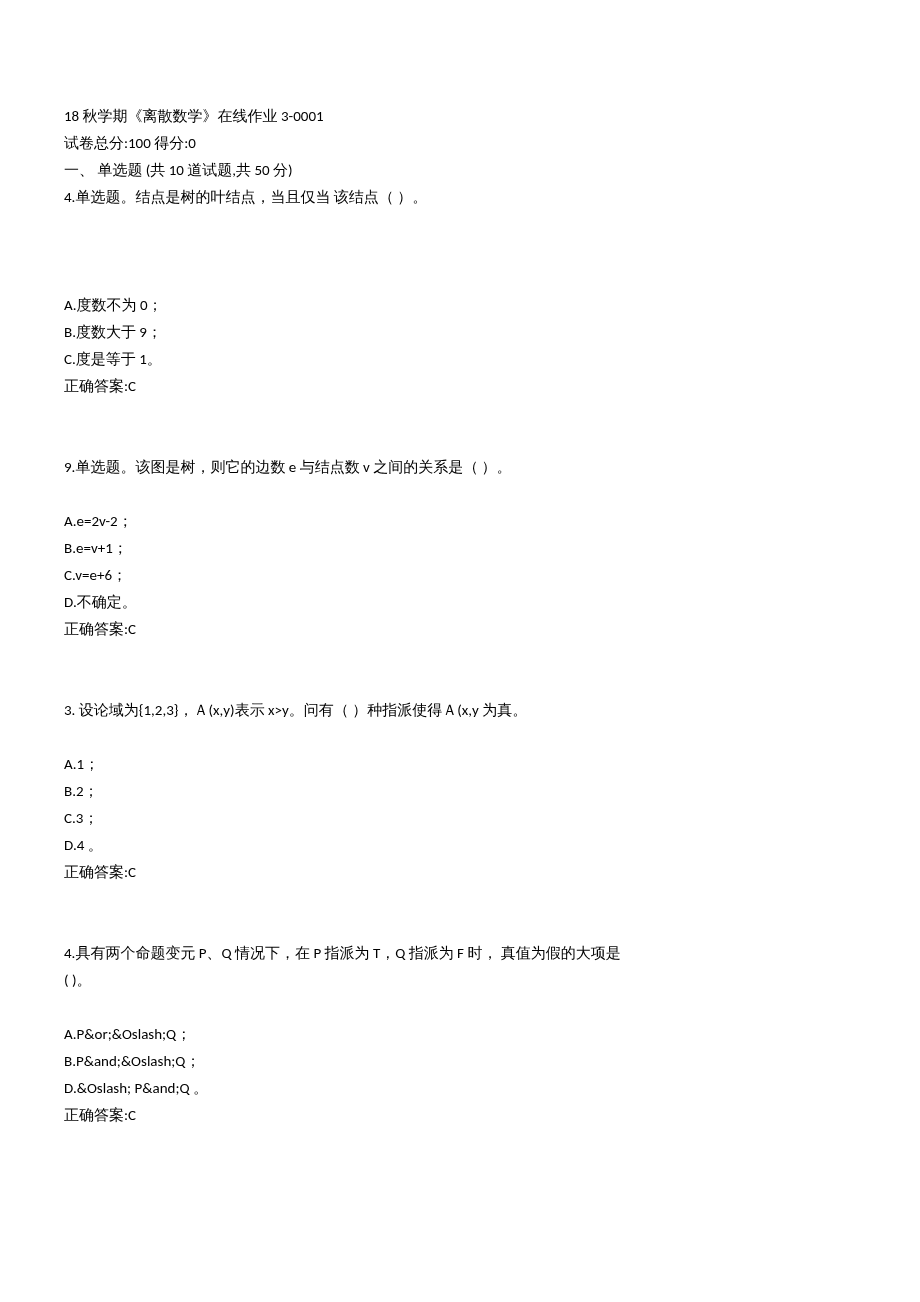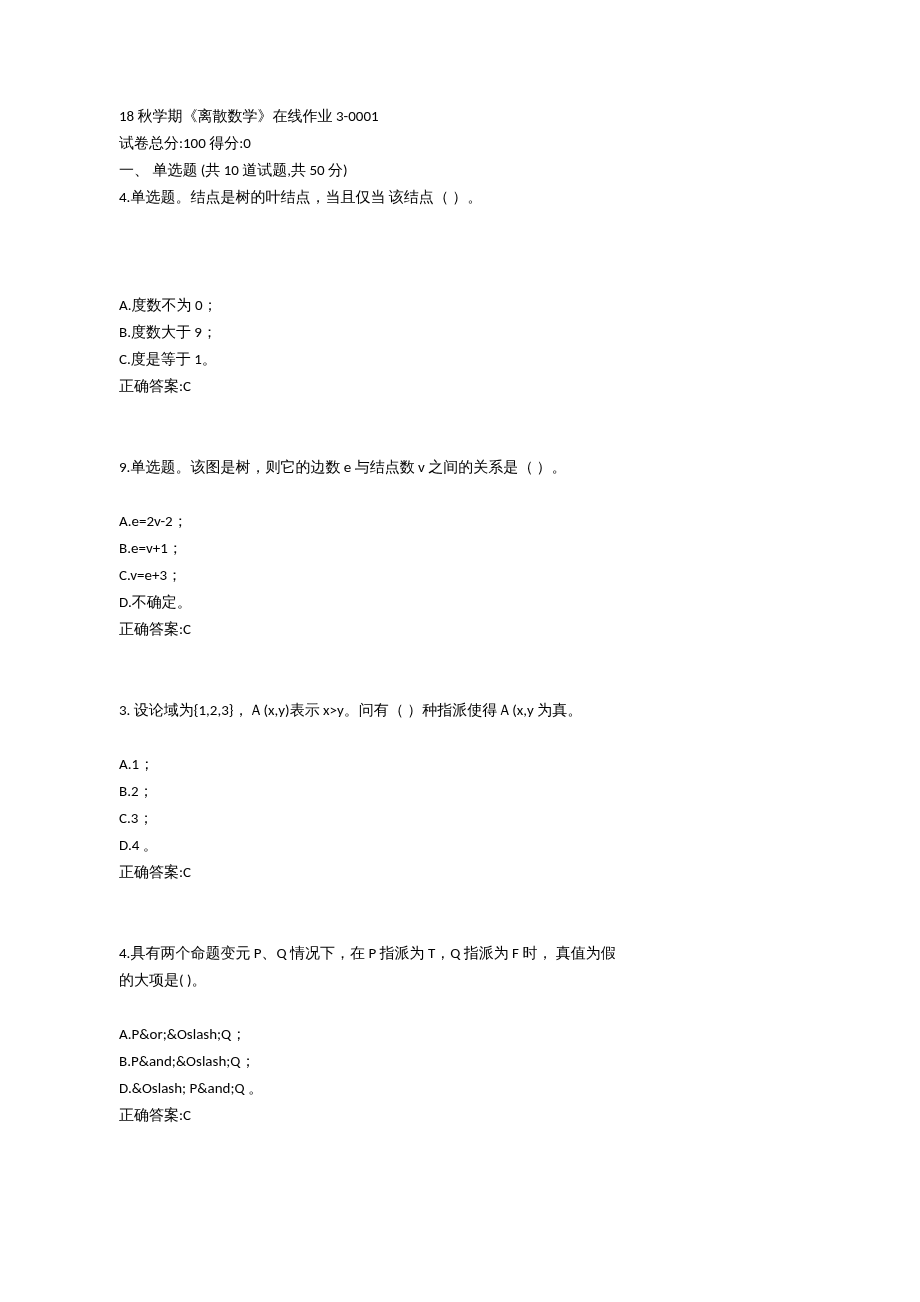--- a/index.html
+++ b/index.html
@@ -7,21 +7,21 @@
       padding: 0;
       background: #ffffff;
       font-family: Calibri, "Microsoft YaHei", SimSun, sans-serif;
       font-size: 15px;
       color: #000000;
       line-height: 1.75;
     }
     .page {
       width: 744px;
       min-height: 1302px;
-      padding: 103px 119px 0 119px;
+      padding: 103px 119px 0 64px;
       box-sizing: border-box;
     }
     p {
       margin: 0;
       line-height: 27px;
     }
     .block-gap {
       height: 81px;
     }
     .section-gap {
@@ -46,21 +46,21 @@
   <p>B.度数大于 9；</p>
   <p>C.度是等于 1。</p>
   <p>正确答案:C</p>
 
   <div class="section-gap"></div>
 
   <p>9.单选题。该图是树，则它的边数 e 与结点数 v 之间的关系是（             ）。</p>
   <div class="para-gap"></div>
   <p>A.e=2v-2；</p>
   <p>B.e=v+1；</p>
-  <p>C.v=e+3；</p>
+  <p>C.v=e+6；</p>
   <p>D.不确定。</p>
   <p>正确答案:C</p>
 
   <div class="section-gap"></div>
 
   <p>3.  设论域为{1,2,3}，Ａ(x,y)表示  x&gt;y。问有（       ）种指派使得Ａ(x,y 为真。</p>
   <div class="para-gap"></div>
   <p>A.1；</p>
   <p>B.2；</p>
   <p>C.3；</p>

